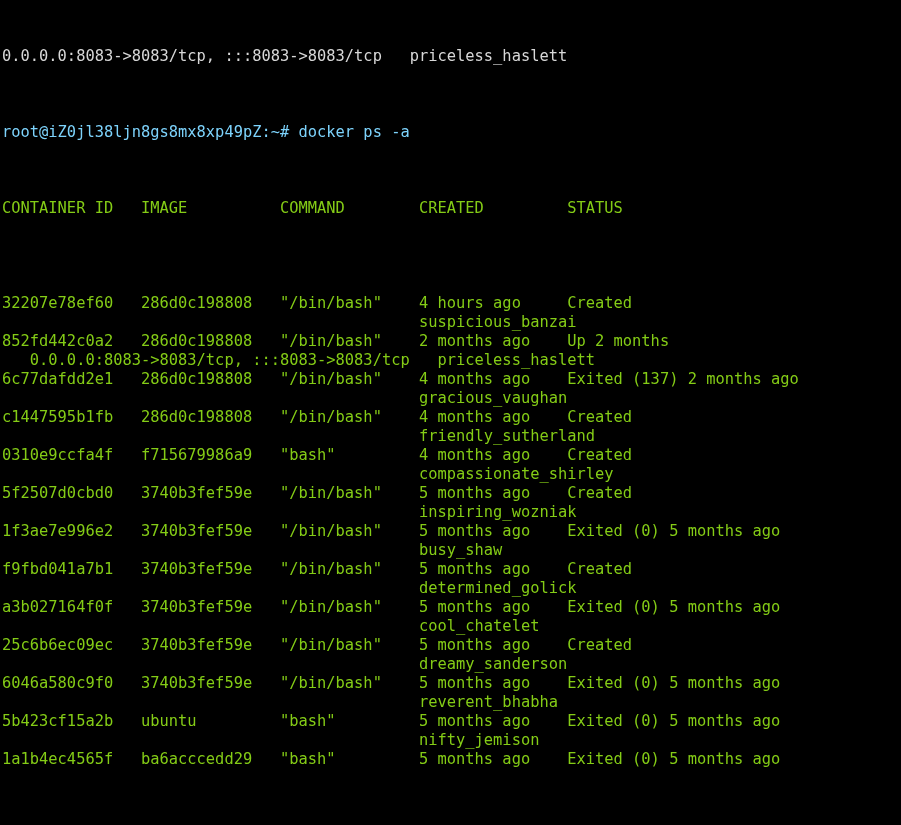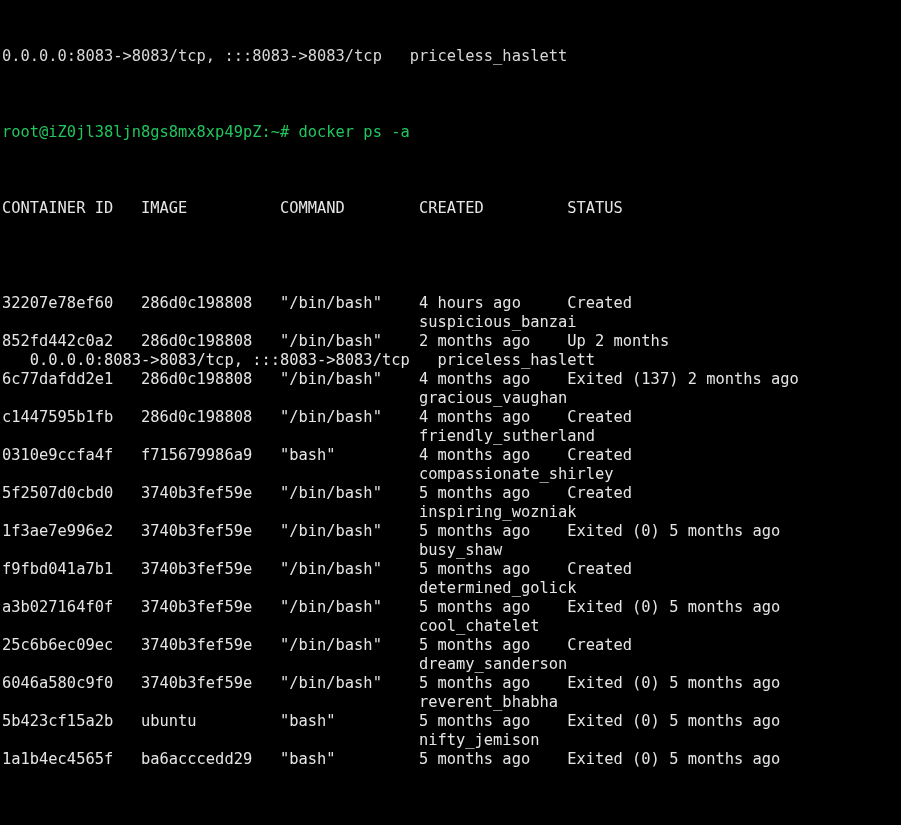--- a/index.html
+++ b/index.html
@@ -33,27 +33,27 @@
     position: absolute;
     left: 2px;
     top: -10px;
     width: 899px;
   }
   .line {
     display: block;
     height: 19px;
     line-height: 19px;
     white-space: pre;
-    color: #e5e5e5;
+    color: #84cc16;
   }
   .line.clipped {
     color: #d8d8d8;
   }
   .prompt-line {
-    color: #22c55e;
+    color: #7dd3fc;
   }
 </style>
 </head>
 <body>
 
 <div id="terminal">
   <div class="screen">
 
     <span class="line clipped">0.0.0.0:8083-&gt;8083/tcp, :::8083-&gt;8083/tcp   priceless_haslett</span>
 

